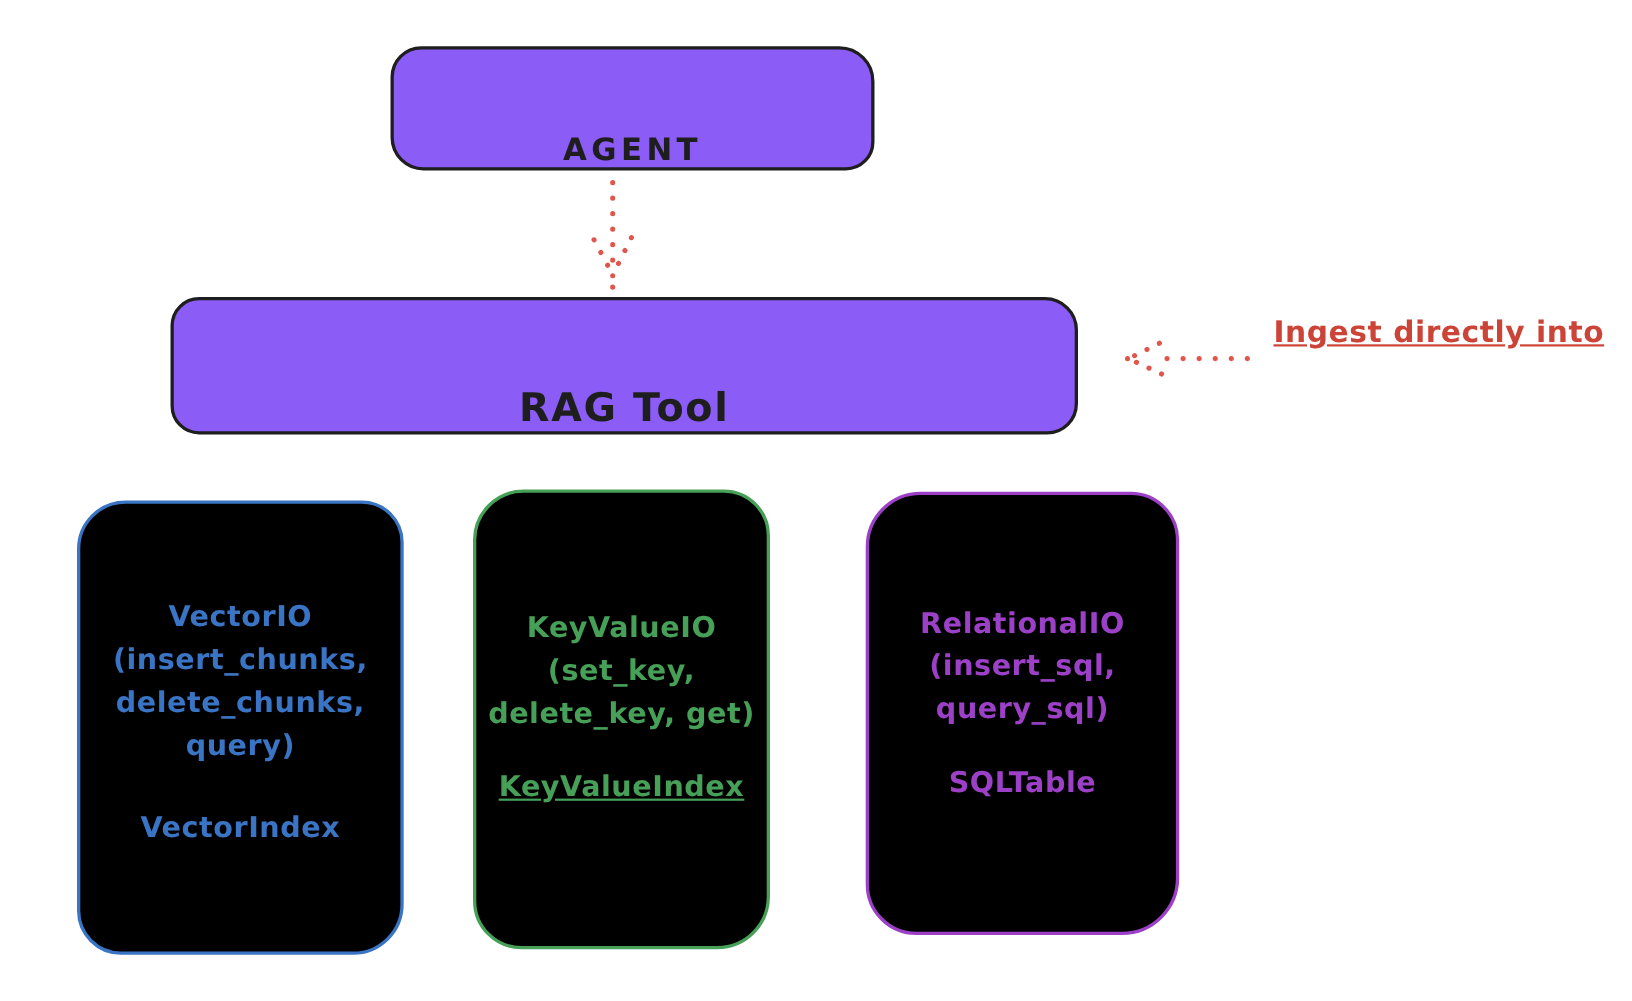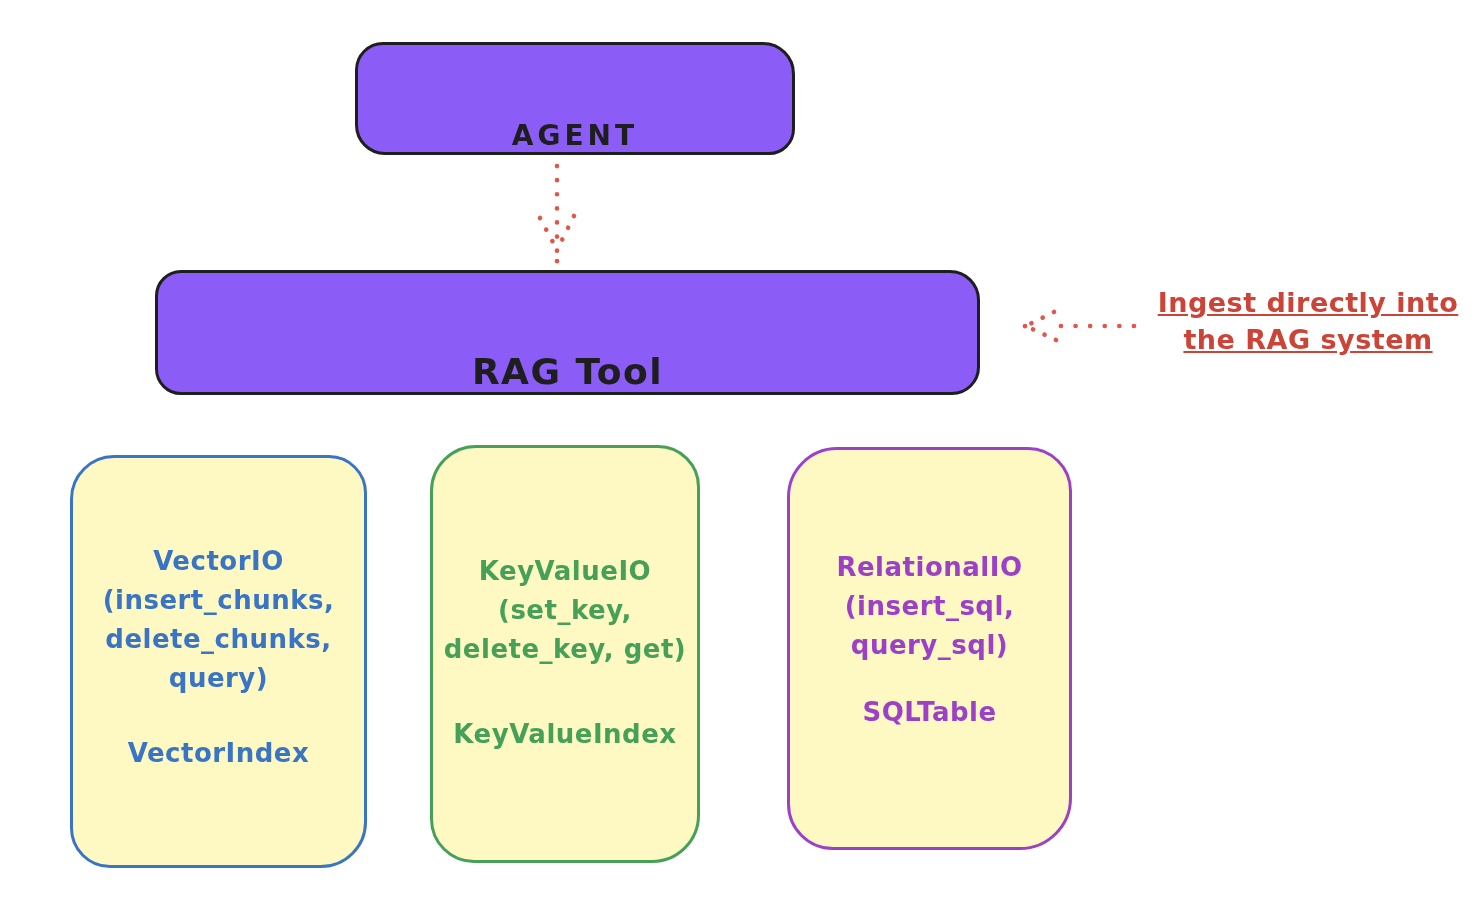--- a/index.html
+++ b/index.html
@@ -44,21 +44,21 @@
   }
   .rag-label {
     font-size: 36px;
     font-weight: 600;
     letter-spacing: 1.5px;
   }
   
   .store-box {
     position: absolute;
     box-sizing: border-box;
-    background: #fef9c3;
+    background: #000000;
     border: 3.5px solid currentColor;
     display: flex;
     flex-direction: column;
     align-items: center;
     text-align: center;
   }
   .store-box .line {
     font-size: 26px;
     font-weight: 600;
     line-height: 39px;
@@ -78,21 +78,21 @@
     border-radius: 44px 38px 46px 40px;
     padding-top: 84px;
   }
   .store-vector .index-label { margin-top: 36px; }
   .store-keyvalue {
     left: 430px; top: 445px;
     width: 270px; height: 418px;
     border-radius: 46px 42px 48px 44px;
     padding-top: 104px;
   }
-  .store-keyvalue .index-label { margin-top: 46px; }
+  .store-keyvalue .index-label { margin-top: 28px; text-decoration: underline; }
   .store-relational {
     left: 787px; top: 447px;
     width: 285px; height: 403px;
     border-radius: 50px 44px 52px 46px;
     padding-top: 98px;
   }
   .store-relational .index-label { margin-top: 28px; }
   
   .arrow-svg {
     position: absolute;
@@ -140,21 +140,20 @@
 
   <svg class="arrow-svg arrow-left" width="122" height="42" viewBox="0 0 122 42" style="color: rgb(224, 86, 76);">
     <path d="M116 20 L38 20" stroke-dasharray="0.1 14.5"></path>
     <path d="M36 6 L10 19" stroke-dasharray="0.1 12.5"></path>
     <path d="M38 34 L10 21" stroke-dasharray="0.1 12.5"></path>
     <path d="M7 20 L7 20.2"></path>
   </svg>
 
   <div class="annotation" style="color: rgb(204, 68, 55); text-decoration: underline;">
     <div>Ingest directly into</div>
-    <div>the RAG system</div>
   </div>
 
   <div class="store-box store-vector" style="color: rgb(58, 116, 196);">
     <div class="line">VectorIO</div>
     <div class="line">(insert_chunks,</div>
     <div class="line">delete_chunks,</div>
     <div class="line">query)</div>
     <div class="index-label">VectorIndex</div>
   </div>
 

